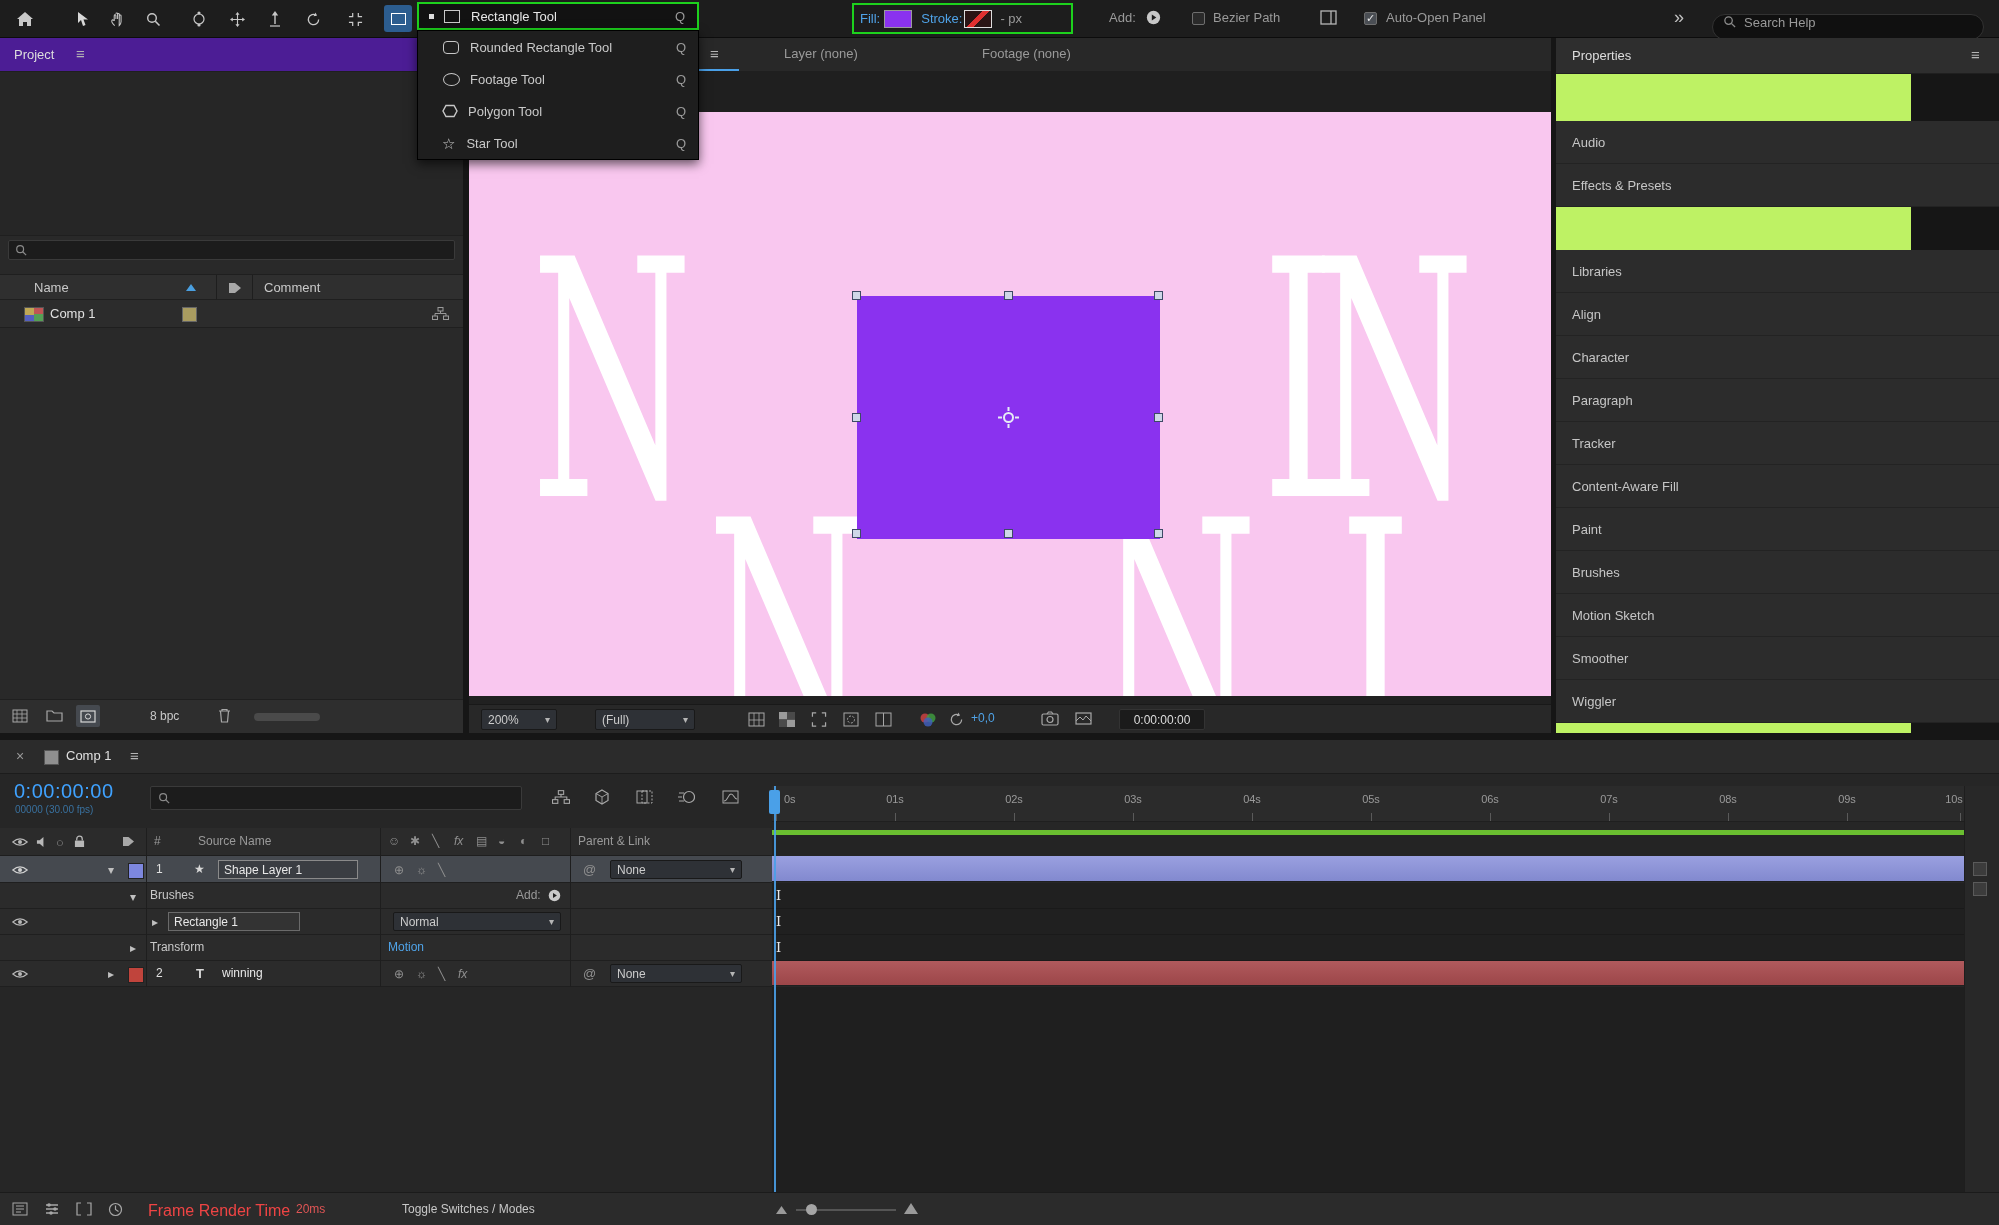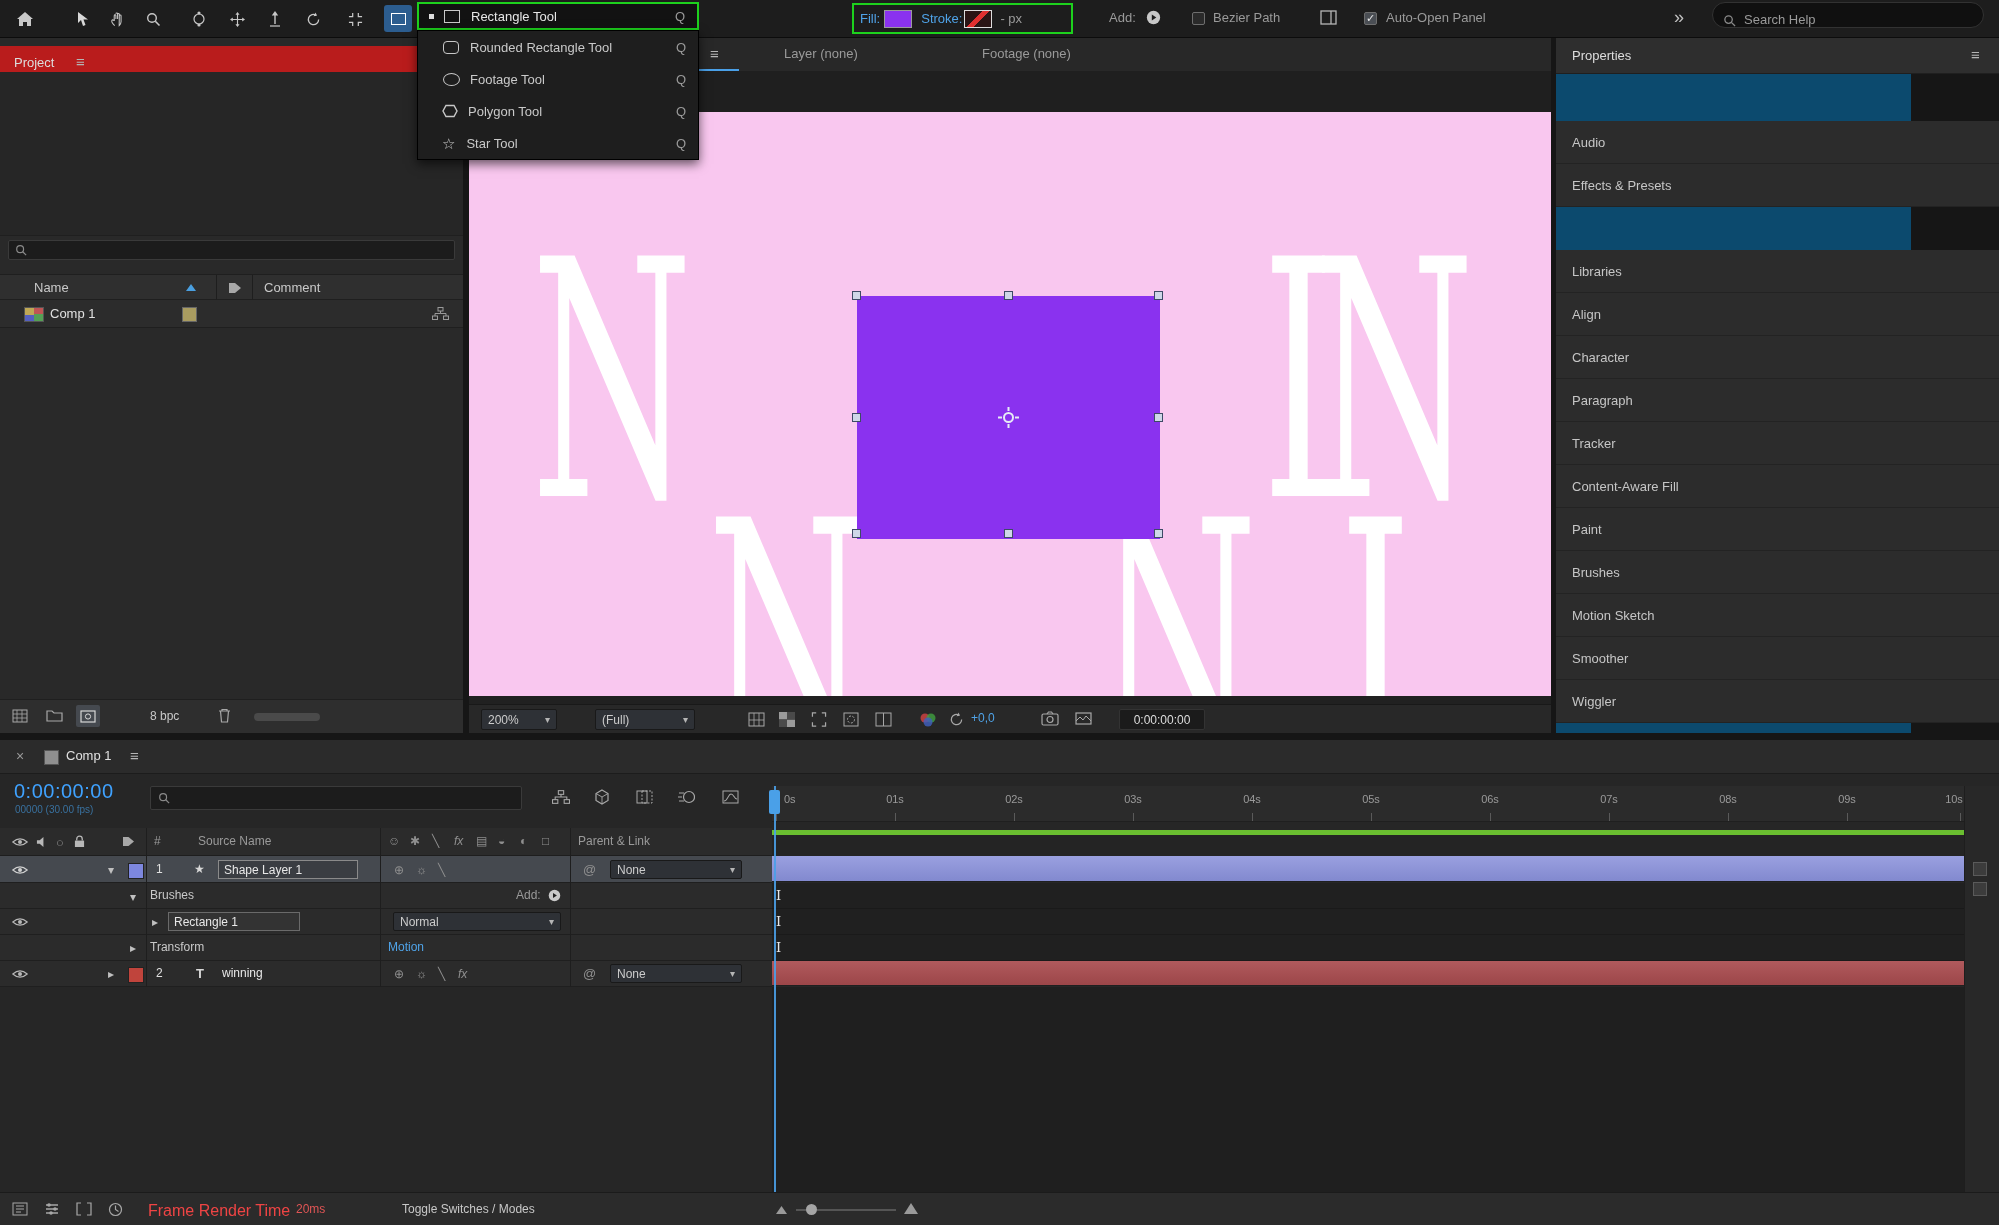--- a/index.html
+++ b/index.html
@@ -129,33 +129,33 @@
           <rect x="1" y="1" width="15" height="13" fill="none" stroke="#b5b5b5" stroke-width="1.3"></rect>
           <path d="M11 1v13" stroke="#b5b5b5" stroke-width="1.3"></path>
         </svg>
       </span>
 
     <span class="chk" style="left:1364px;top:12px;background:#4a4e54">✓</span>
     <span class="txt dim abs" style="left:1386px;top:10px">Auto-Open Panel</span>
 
     <span class="abs ico" style="left:1674px;top:8px;font-size:18px;color:#c0c0c0">»</span>
 
-    <div class="abs" style="left:1712px;top:2px;width:272px;height:26px;background:#101010;border:1px solid #323232;border-radius:13px;display:flex;align-items:flex-end;box-sizing:border-box">
+    <div class="abs" style="left:1712px;top:14px;width:272px;height:26px;background:#101010;border:1px solid #323232;border-radius:13px;display:flex;align-items:flex-start;box-sizing:border-box">
       <span style="margin-left:10px">
           <svg width="13" height="13" viewBox="0 0 14 14">
             <circle cx="6" cy="6" r="4" fill="none" stroke="#8a8a8a" stroke-width="1.4"></circle>
             <path d="M9 9l4 4" stroke="#8a8a8a" stroke-width="1.4"></path>
           </svg>
         </span>
       <span class="txt" style="margin-left:8px;color:#9a9a9a">Search Help</span>
     </div>
   </div>
 
   <div class="abs" style="left:0;top:38px;width:463px;height:695px;background:#292929">
-    <div class="abs" style="left:0;top:8px;width:463px;height:34px;background:#b91c1c;border-bottom:1px solid #1f1f1f;box-sizing:border-box">
+    <div class="abs" style="left:0;top:0;width:463px;height:34px;background:#4c1d95;border-bottom:1px solid #1f1f1f;box-sizing:border-box">
       <span class="txt abs" style="left:14px;top:9px;color:#dddddd">Project</span>
       <span class="abs ico" style="left:76px;top:8px;font-size:15px">≡</span>
     </div>
     <div class="abs" style="left:0;top:34px;width:463px;height:164px;background:#262626;border-bottom:1px solid #1f1f1f;box-sizing:border-box"></div>
     <div class="abs" style="left:8px;top:202px;width:447px;height:20px;background:#1c1c1c;border:1px solid #3a3a3a;border-radius:2px;box-sizing:border-box;display:flex;align-items:center">
       <span style="margin-left:6px">
           <svg width="12" height="12" viewBox="0 0 14 14">
             <circle cx="6" cy="6" r="4" fill="none" stroke="#8a8a8a" stroke-width="1.4"></circle>
             <path d="M9 9l4 4" stroke="#8a8a8a" stroke-width="1.4"></path>
           </svg>
@@ -316,21 +316,21 @@
             <rect x="1" y="1" width="15" height="11" fill="none" stroke="#a8a8a8" stroke-width="1.2"></rect>
             <path d="M1 9l4-4 3 3 3-4 5 5" fill="none" stroke="#a8a8a8"></path>
           </svg>
         </span>
       <div class="abs" style="left:650px;top:4px;width:86px;height:21px;background:#1b1b1b;border:1px solid #333;border-radius:2px;display:flex;align-items:center;justify-content:center;box-sizing:border-box">
         <span class="txt" style="font-size:12px;color:#dddddd">0:00:00:00</span>
       </div>
     </div>
   </div>
 
-  <div class="abs" style="left:1556px;top:38px;width:355px;height:695px;background:#0c4a6e">
+  <div class="abs" style="left:1556px;top:38px;width:355px;height:695px;background:#bef264">
     <div class="abs" style="left:0;top:0;width:443px;height:36px;background:#2e2e2e;border-bottom:1px solid #1f1f1f;box-sizing:border-box">
       <span class="txt abs" style="left:16px;top:10px;color:#dddddd">Properties</span>
       <span class="abs ico" style="left:415px;top:9px;font-size:15px">≡</span>
     </div>
     <div class="abs" style="left:0;top:40px;width:443px;height:650px">
       <div class="propitem" style="top:43px">Audio</div>
       <div class="propitem" style="top:86px">Effects &amp; Presets</div>
       <div class="propitem" style="top:172px">Libraries</div>
       <div class="propitem" style="top:215px">Align</div>
       <div class="propitem" style="top:258px">Character</div>

